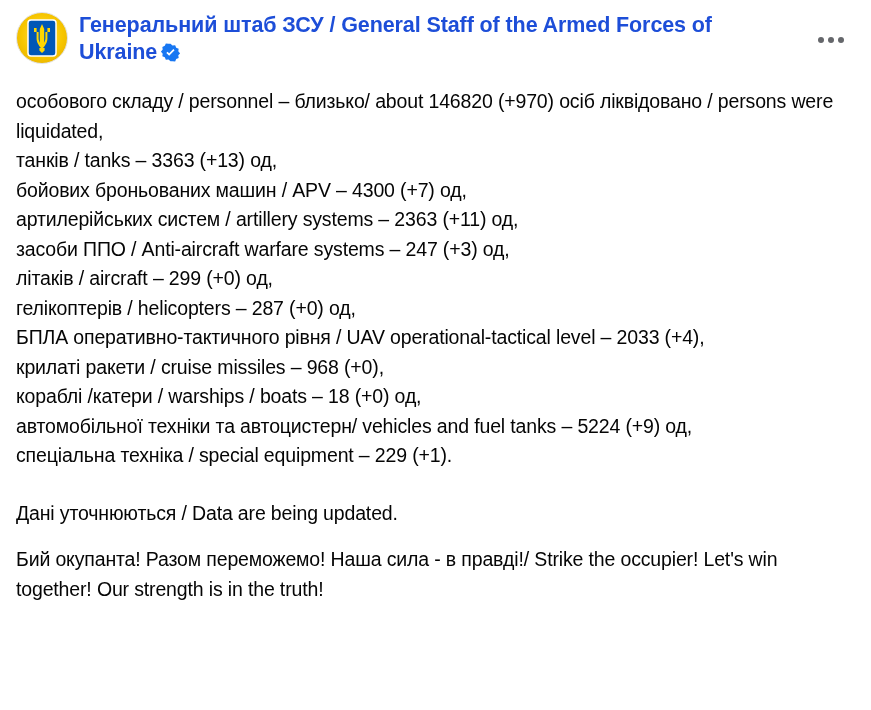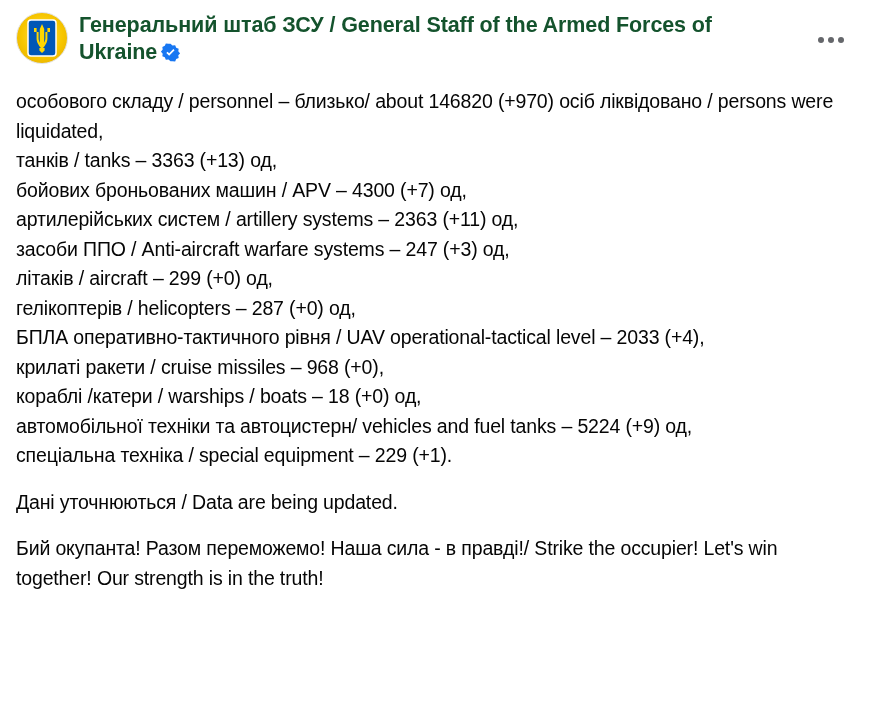--- a/index.html
+++ b/index.html
@@ -49,21 +49,21 @@
   .header-text {
     flex: 1 1 auto;
     margin-left: 11px;
     min-width: 0;
     padding-right: 60px;
   }
   .page-name {
     font-size: 21.5px;
     font-weight: bold;
     line-height: 27px;
-    color: #14532d;
+    color: #1d4ed8;
     letter-spacing: -0.1px;
   }
   .verified {
     display: inline-block;
     vertical-align: -3px;
     margin-left: 4px;
   }
   .meta {
     margin-top: 4px;
     font-size: 15px;
@@ -108,21 +108,21 @@
     color: #050505;
     letter-spacing: -0.15px;
   }
   .para {
     margin: 0 0 17px 0;
   }
   .para.tight {
     margin-bottom: 0;
   }
   .list {
-    margin: 0 0 17px 0;
+    margin: 0 0 28px 0;
   }
   .list-line {
     margin: 0;
   }
 </style>
 </head>
 <body>
 
 <div class="post">
 

